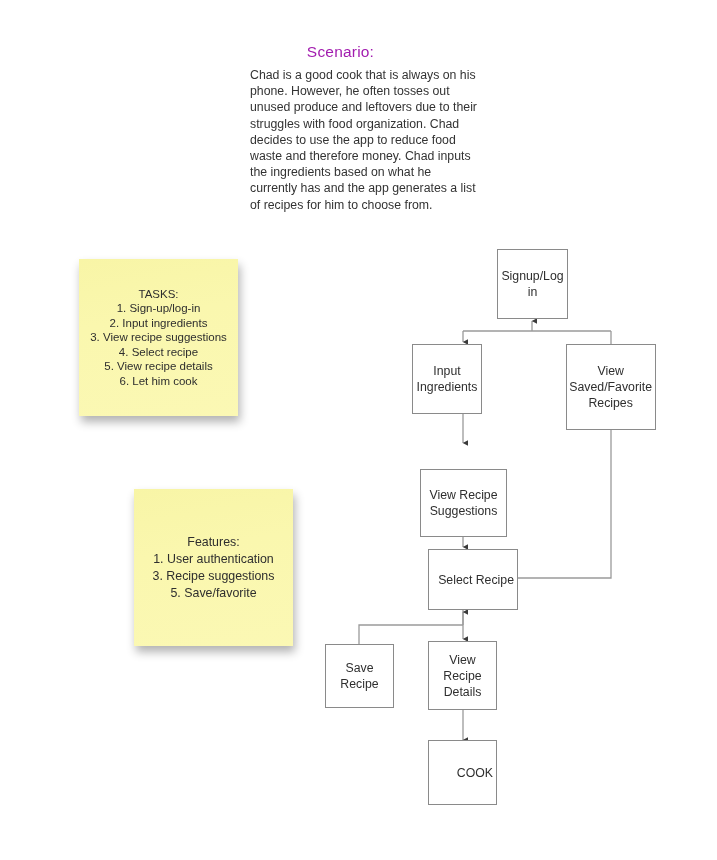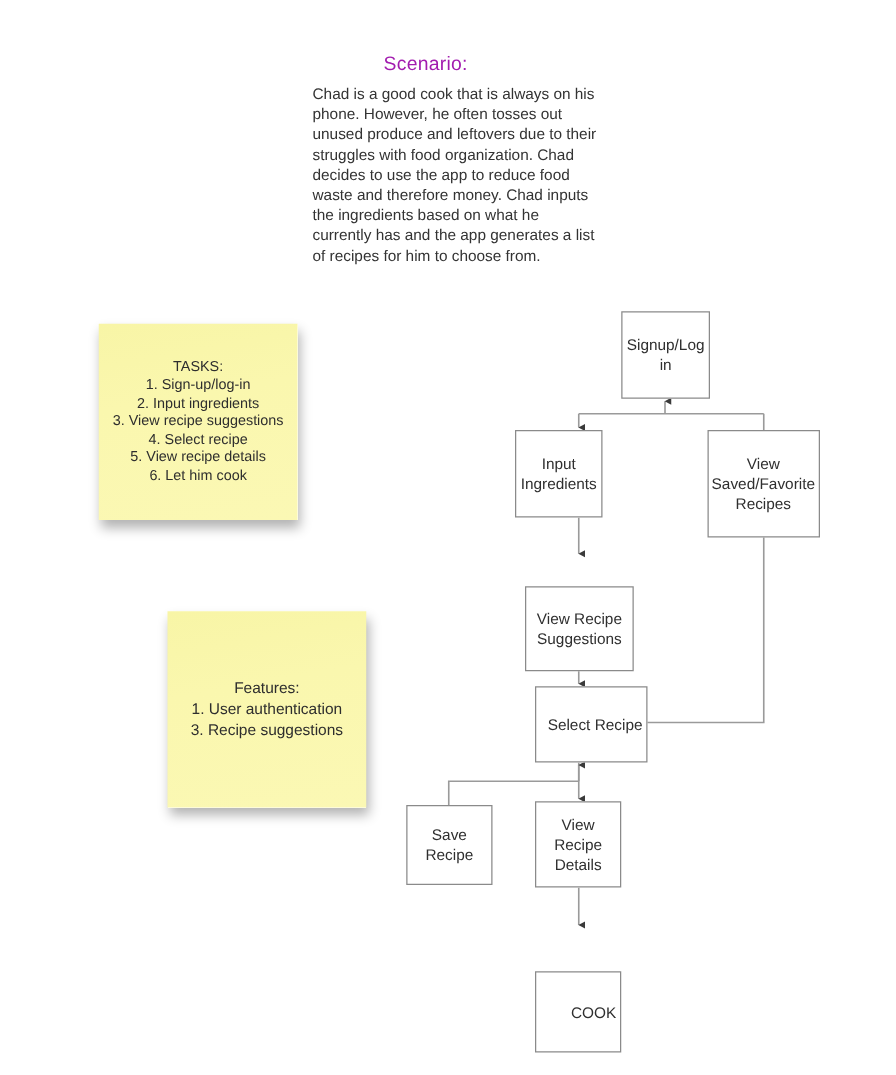--- a/index.html
+++ b/index.html
@@ -87,21 +87,21 @@
   }
   .node span { display: block; padding: 0 3px; }
 
   #node-signup        { left: 497px; top: 249px; width: 71px;  height: 70px; }
   #node-input         { left: 412px; top: 344px; width: 70px;  height: 70px; }
   #node-saved         { left: 566px; top: 344px; width: 90px;  height: 86px; }
   #node-suggestions   { left: 420px; top: 469px; width: 87px;  height: 68px; }
   #node-select        { left: 428px; top: 549px; width: 90px;  height: 61px; }
   #node-save          { left: 325px; top: 644px; width: 69px;  height: 64px; }
   #node-details       { left: 428px; top: 641px; width: 69px;  height: 69px; }
-  #node-cook          { left: 428px; top: 777px; width: 69px;  height: 65px; }
+  #node-cook          { left: 428px; top: 740px; width: 69px;  height: 65px; }
 </style>
 </head>
 <body>
 
 <div id="scenario-block">
   <div id="scenario-title">Scenario:</div>
   <div id="scenario-body">Chad is a good cook that is always on his phone. However, he often tosses out unused produce and leftovers due to their struggles with food organization. Chad decides to use the app to reduce food waste and therefore money. Chad inputs the ingredients based on what he currently has and the app generates a list of recipes for him to choose from.</div>
 </div>
 
 <div class="sticky" id="sticky-tasks">
@@ -114,20 +114,21 @@
     <span class="note-line">5. View recipe details</span>
     <span class="note-line">6. Let him cook</span>
   </div>
 </div>
 
 <div class="sticky" id="sticky-features">
   <div class="sticky-inner">
     <span class="note-line">Features:</span>
     <span class="note-line">1. User authentication</span>
     <span class="note-line">3. Recipe suggestions</span>
+    <span class="note-line">5. Save/favorite</span>
   </div>
 </div>
 
 <svg id="flowchart" viewBox="0 0 717 860" width="717" height="860">
   <defs>
     <marker id="arrow-down" markerWidth="7" markerHeight="7" refX="3.2" refY="5.6" orient="auto" markerUnits="userSpaceOnUse">
       <path d="M0.4,0.6 L3.2,5.9 L6.0,0.6 Z" fill="#3a3a3a"></path>
     </marker>
     <marker id="arrow-up" markerWidth="7" markerHeight="7" refX="3.2" refY="1.4" orient="auto" markerUnits="userSpaceOnUse">
       <path d="M0.4,6.4 L3.2,1.1 L6.0,6.4 Z" fill="#3a3a3a"></path>

